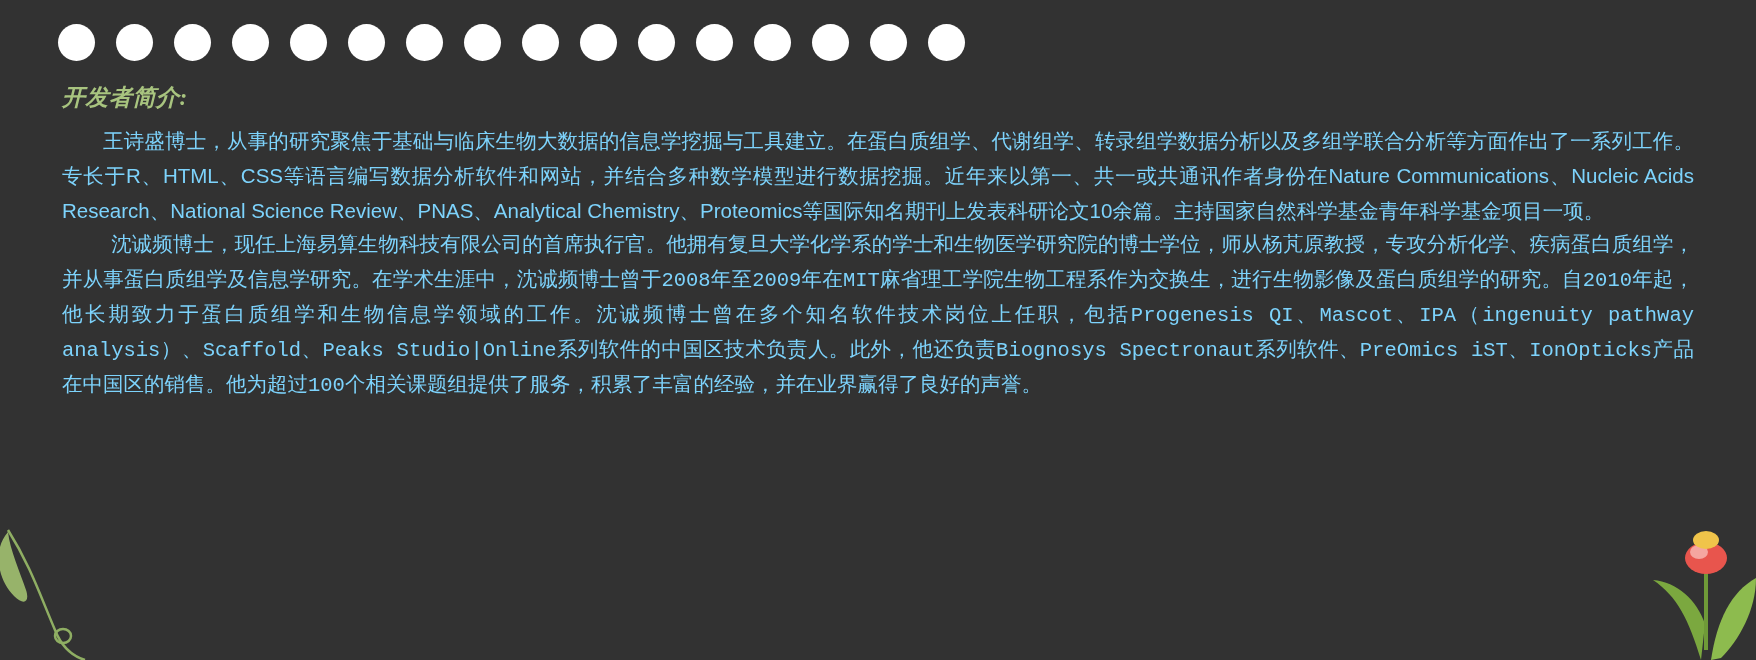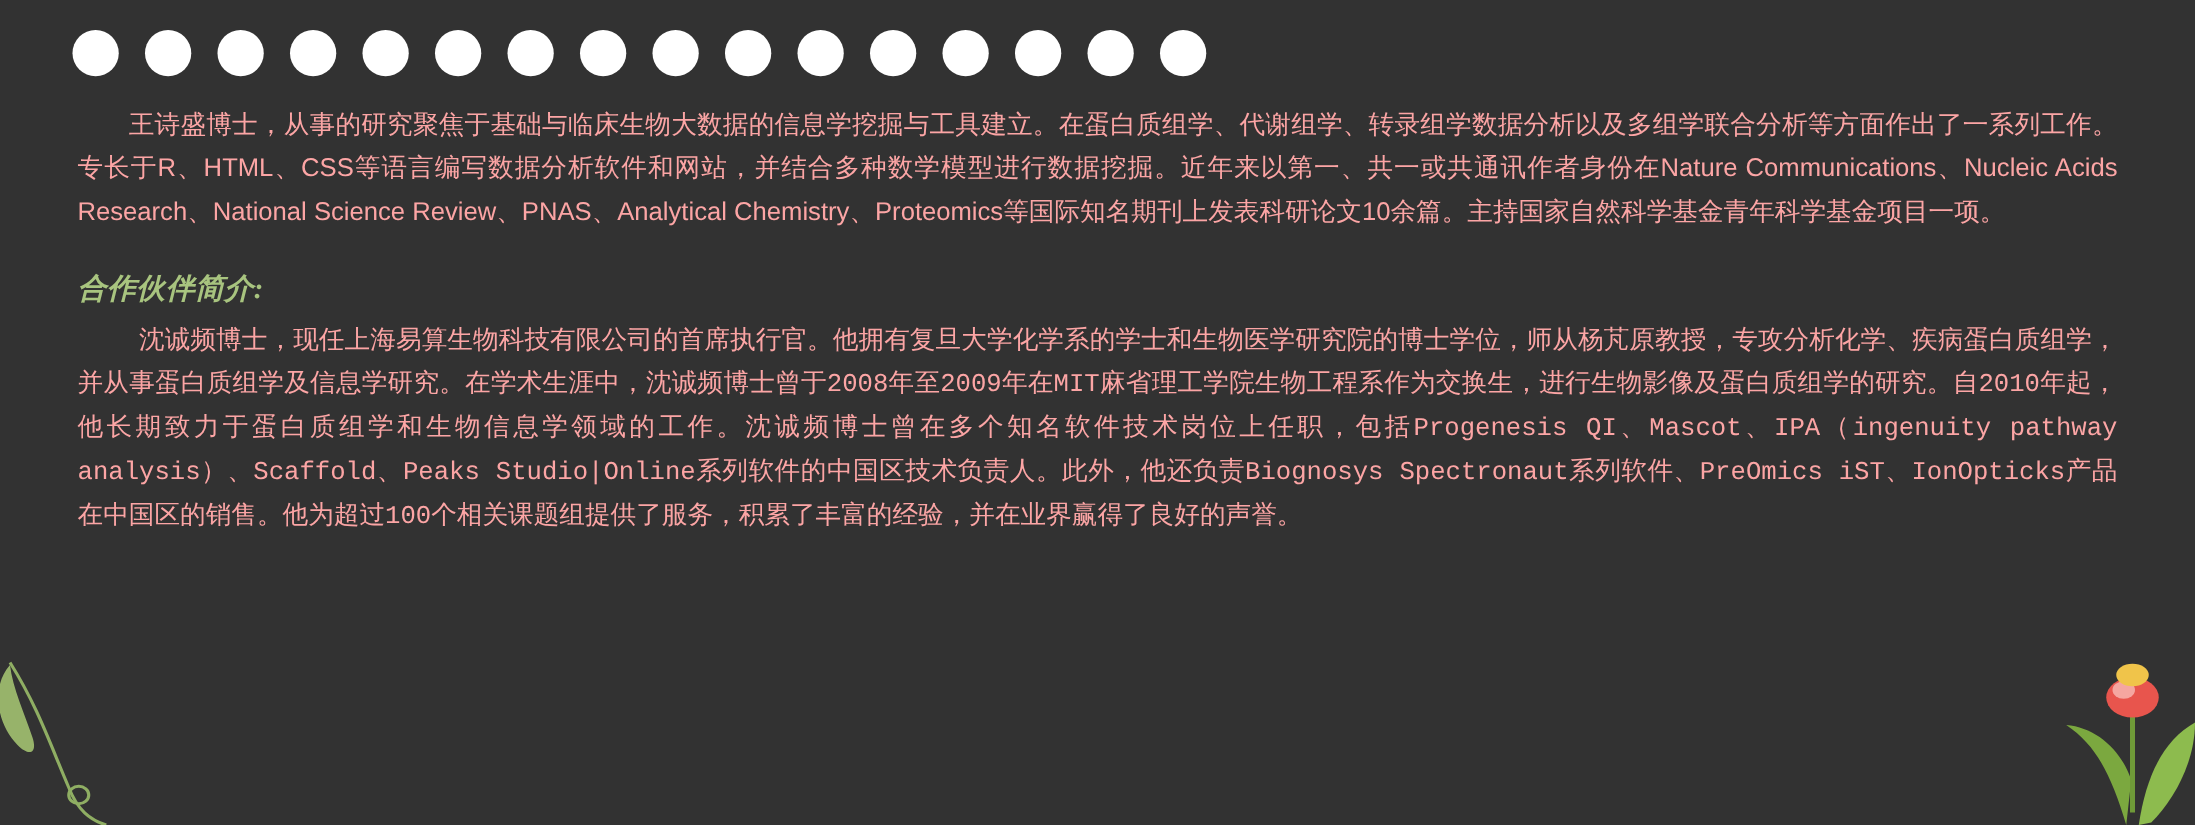--- a/index.html
+++ b/index.html
@@ -51,21 +51,21 @@
     margin: 0 0 10px 0;
   }
   .section-heading.second {
     margin-top: 28px;
   }
   .body-text {
     font-size: 20.5px;
     line-height: 35px;
     text-align: justify;
     text-justify: inter-ideograph;
-    color: #fca5a5;
+    color: #7dd3fc;
     margin: 0;
     text-indent: 2em;
   }
   .body-text.indent-wide {
     text-indent: 2.4em;
     font-family: Liberation Mono, monospace;
   }
   
   .deco-left {
     position: absolute;
@@ -102,23 +102,23 @@
     <span class="dot"></span>
     <span class="dot"></span>
     <span class="dot"></span>
     <span class="dot"></span>
     <span class="dot"></span>
     <span class="dot"></span>
     <span class="dot"></span>
   </div>
 
   <div class="content">
+    <h2 class="section-heading">开发者简介:</h2>
     <p class="body-text">王诗盛博士，从事的研究聚焦于基础与临床生物大数据的信息学挖掘与工具建立。在蛋白质组学、代谢组学、转录组学数据分析以及多组学联合分析等方面作出了一系列工作。专长于R、HTML、CSS等语言编写数据分析软件和网站，并结合多种数学模型进行数据挖掘。近年来以第一、共一或共通讯作者身份在Nature Communications、Nucleic Acids Research、National Science Review、PNAS、Analytical Chemistry、Proteomics等国际知名期刊上发表科研论文10余篇。主持国家自然科学基金青年科学基金项目一项。</p>
 
-    <h2 class="section-heading second">合作伙伴简介:</h2>
     <p class="body-text indent-wide">沈诚频博士，现任上海易算生物科技有限公司的首席执行官。他拥有复旦大学化学系的学士和生物医学研究院的博士学位，师从杨芃原教授，专攻分析化学、疾病蛋白质组学，并从事蛋白质组学及信息学研究。在学术生涯中，沈诚频博士曾于2008年至2009年在MIT麻省理工学院生物工程系作为交换生，进行生物影像及蛋白质组学的研究。自2010年起，他长期致力于蛋白质组学和生物信息学领域的工作。沈诚频博士曾在多个知名软件技术岗位上任职，包括Progenesis QI、Mascot、IPA（ingenuity pathway analysis）、Scaffold、Peaks Studio|Online系列软件的中国区技术负责人。此外，他还负责Biognosys Spectronaut系列软件、PreOmics iST、IonOpticks产品在中国区的销售。他为超过100个相关课题组提供了服务，积累了丰富的经验，并在业界赢得了良好的声誉。</p>
   </div>
 
   <svg class="deco-left" viewBox="0 0 150 150">
     <path d="M8 20 C 30 55, 40 85, 55 120 C 62 138, 72 146, 85 150" fill="none" stroke="#8fae63" stroke-width="2.5"></path>
     <path d="M8 22 C -8 40, -2 70, 14 86 C 24 96, 30 92, 26 80 C 20 62, 10 40, 8 22 Z" fill="#9dbb6e" opacity="0.95"></path>
     <ellipse cx="63" cy="126" rx="8" ry="7" fill="none" stroke="#8fae63" stroke-width="2.5"></ellipse>
   </svg>
 
   <svg class="deco-right" viewBox="0 0 175 160">

